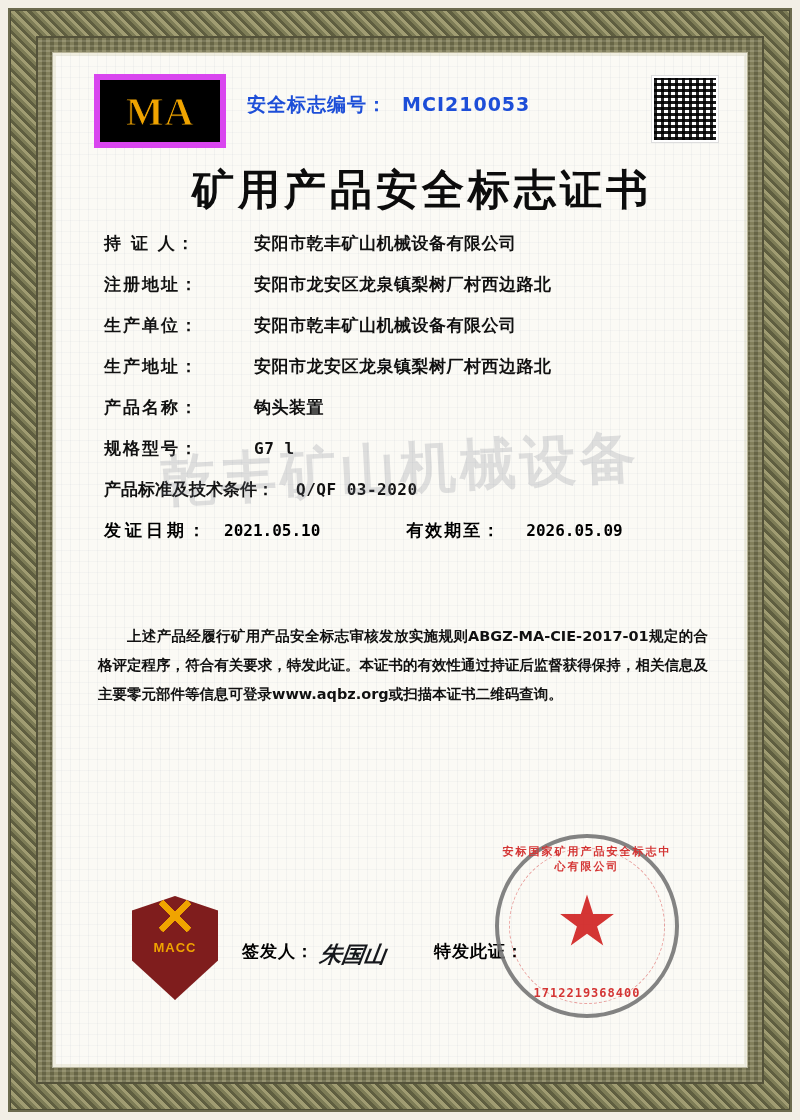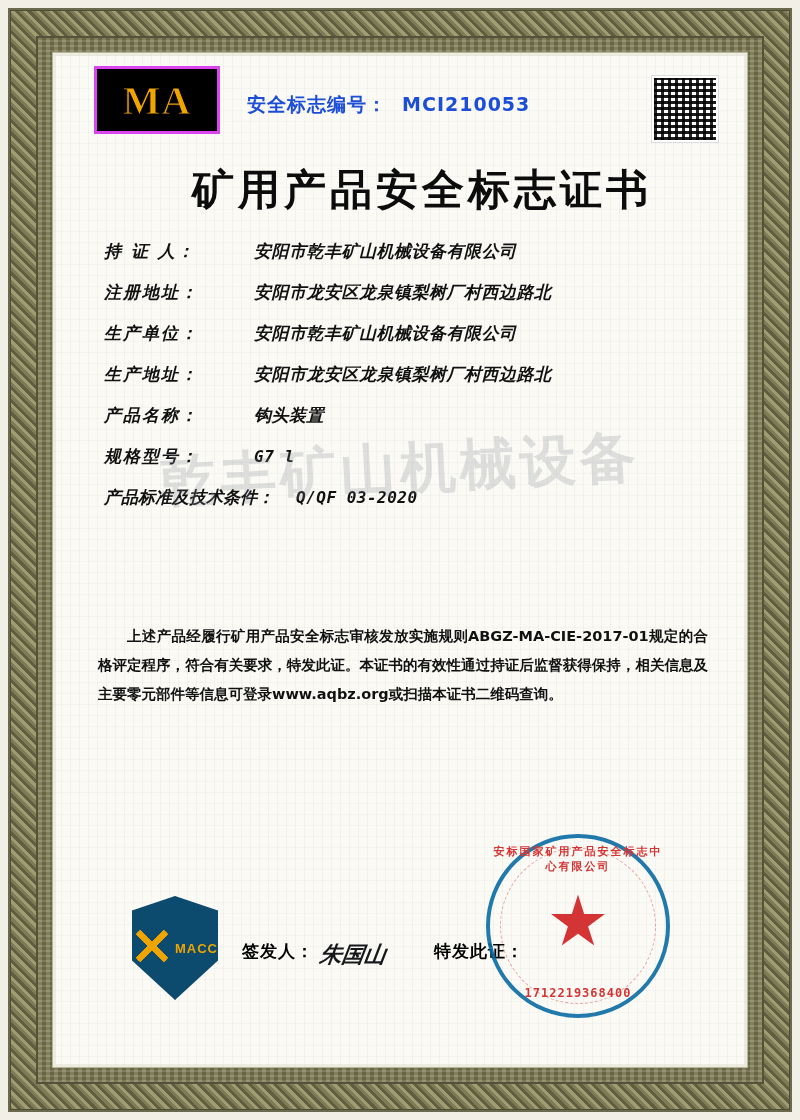--- a/index.html
+++ b/index.html
@@ -41,22 +41,22 @@
       repeating-linear-gradient(90deg,rgba(160,170,185,0.10) 0px,rgba(160,170,185,0.10) 1px,transparent 1px,transparent 9px),
       repeating-linear-gradient(0deg,rgba(160,170,185,0.08) 0px,rgba(160,170,185,0.08) 1px,transparent 1px,transparent 11px);
     pointer-events:none;
   }
   .content{
     position:absolute;left:52px;top:52px;right:52px;bottom:52px;
     padding:0;
   }
   
   .ma-logo{
-    position:absolute;left:42px;top:14px;width:120px;height:62px;
-    background:#000;border:3px solid #d946ef;
+    position:absolute;left:42px;top:22px;width:120px;height:62px;
+    background:#000;border:6px solid #d946ef;
     display:flex;align-items:center;justify-content:center;
   }
   .ma-logo span{
     color:#f0a400;font-weight:bold;font-size:40px;letter-spacing:1px;
     font-family:"Liberation Serif","DejaVu Serif",serif;
     -webkit-text-stroke:1px #000;
   }
   .cert-no{
     position:absolute;left:195px;top:40px;
     font-size:19px;color:#1d4ed8;letter-spacing:1px;
@@ -73,21 +73,21 @@
     border:2px solid #fff;
     outline:1px solid #ddd;
   }
   .title{
     position:absolute;left:0;right:0;top:110px;text-align:center;
     font-size:42px;font-weight:bold;letter-spacing:4px;color:#0c0c0c;
     font-family:"DejaVu Sans","Liberation Sans",sans-serif;
     padding-left:44px;
   }
   
-  .fields{position:absolute;left:52px;right:40px;top:188px;font-style:italic;}
+  .fields{position:absolute;left:52px;right:40px;top:180px;}
   .row{
     display:flex;align-items:baseline;margin-bottom:18px;
     font-size:17px;color:#111;
   }
   .row .k{
     width:150px;flex:0 0 150px;font-weight:bold;letter-spacing:2px;
     font-family:"DejaVu Sans","Liberation Sans",sans-serif;
   }
   .row .k.wide{width:192px;flex:0 0 192px;letter-spacing:0px;}
   .row .v{
@@ -114,23 +114,23 @@
     position:absolute;left:46px;right:40px;top:570px;
     font-size:14.5px;line-height:2.0;color:#111;text-align:justify;
     font-weight:bold;
     font-family:"DejaVu Sans","Liberation Sans",sans-serif;
   }
   .statement p{margin:0;text-indent:2em;}
   
   .footer{position:absolute;left:40px;right:30px;bottom:40px;height:170px;}
   .macc-badge{
     position:absolute;left:40px;bottom:28px;width:86px;height:104px;
-    background:#0c4a6e;
+    background:#7f1d1d;
     clip-path:polygon(50% 0%,100% 14%,100% 62%,50% 100%,0% 62%,0% 14%);
-    display:flex;flex-direction:row;align-items:center;justify-content:space-between;
+    display:flex;flex-direction:column;align-items:center;justify-content:flex-start;
     box-shadow:0 2px 5px rgba(0,0,0,0.35);
   }
   .macc-badge .pick{
     width:40px;height:40px;margin-bottom:4px;border-radius:50%;
     background:
       linear-gradient(45deg,transparent 44%,#f0a400 44%,#f0a400 56%,transparent 56%),
       linear-gradient(-45deg,transparent 44%,#f0a400 44%,#f0a400 56%,transparent 56%);
   }
   .macc-badge .txt{color:#f0a400;font-size:13px;font-weight:bold;letter-spacing:1px;}
   .sign-row{
@@ -139,22 +139,22 @@
     font-family:"DejaVu Sans","Liberation Sans",sans-serif;
   }
   .sign-row .lbl{letter-spacing:1px;margin-right:6px;}
   .signature{
     font-family:"DejaVu Serif","Liberation Serif",serif;
     font-style:italic;font-size:22px;color:#16181c;margin-right:48px;
     transform:skewX(-8deg);
   }
   .dept-lbl{letter-spacing:1px;}
   .seal{
-    position:absolute;right:48px;bottom:10px;width:176px;height:176px;
-    border:4px solid #0369a1;border-radius:50%;
+    position:absolute;right:39px;bottom:10px;width:176px;height:176px;
+    border:4px solid #737373;border-radius:50%;
     color:#cf1a1a;opacity:0.88;
   }
   .seal .star{
     position:absolute;left:50%;top:48%;transform:translate(-50%,-50%);
     width:56px;height:56px;background:#cf1a1a;
     clip-path:polygon(50% 0%,61% 35%,98% 35%,68% 57%,79% 91%,50% 70%,21% 91%,32% 57%,2% 35%,39% 35%);
   }
   .seal .ring-text{
     position:absolute;left:0;top:6px;width:100%;text-align:center;
     font-size:11px;letter-spacing:2px;font-weight:bold;
@@ -216,20 +216,26 @@
       </div>
       <div class="row">
         <div class="k">规格型号：</div>
         <div class="v mono">G7 l</div>
       </div>
       <div class="row">
         <div class="k wide">产品标准及技术条件：</div>
         <div class="v mono">Q/QF 03-2020</div>
       </div>
 
+      <div class="row-inline">
+        <div class="k">发证日期：</div>
+        <div class="v">2021.05.10</div>
+        <div class="k2">有效期至：</div>
+        <div class="v2">2026.05.09</div>
+      </div>
 
     </div>
 
     <div class="watermark">乾丰矿山机械设备</div>
 
     <div class="statement">
       <p>上述产品经履行矿用产品安全标志审核发放实施规则ABGZ-MA-CIE-2017-01规定的合格评定程序，符合有关要求，特发此证。本证书的有效性通过持证后监督获得保持，相关信息及主要零元部件等信息可登录www.aqbz.org或扫描本证书二维码查询。</p>
     </div>
 
     <div class="footer">

